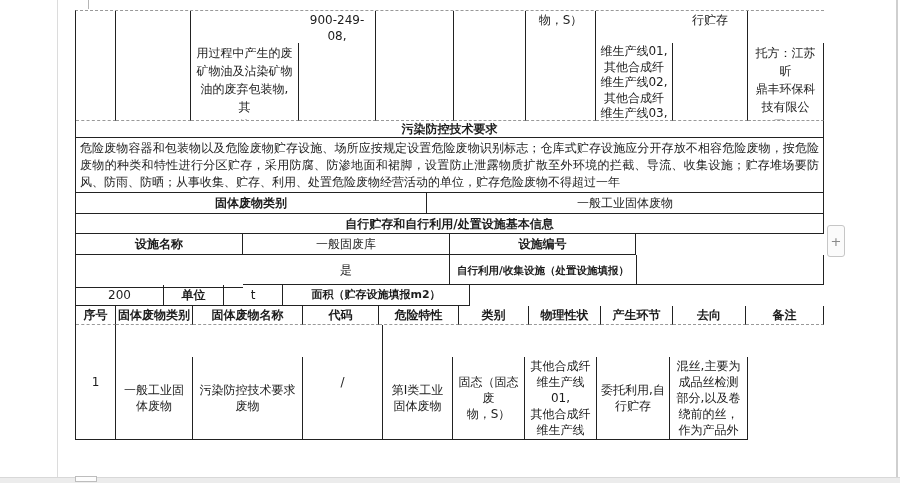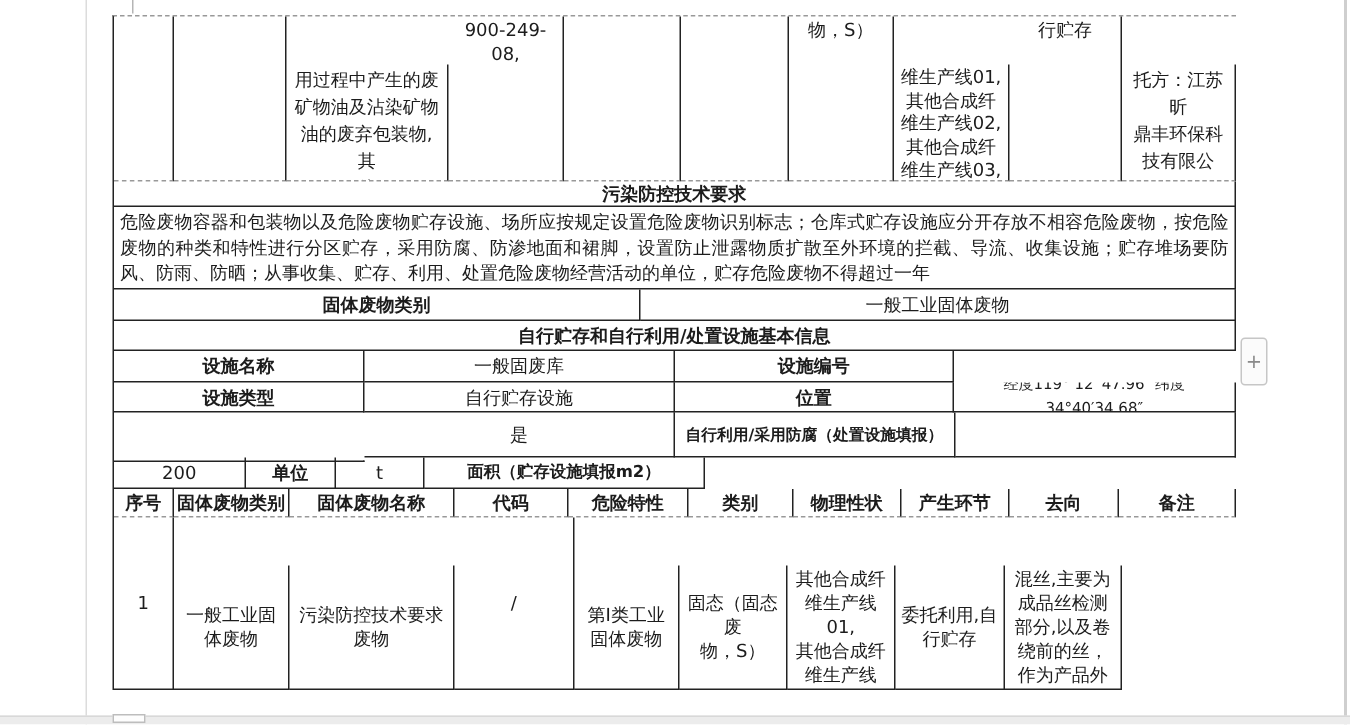--- a/index.html
+++ b/index.html
@@ -96,32 +96,26 @@
   <div class="row r5">
     <div class="c b" style="width:748px">自行贮存和自行利用/处置设施基本信息</div>
   </div>
 
   <div class="row r6">
     <div class="c b" style="width:167px">设施名称</div>
     <div class="c" style="width:207px">一般固废库</div>
     <div class="c b" style="width:186px">设施编号</div>
   </div>
 
-  <div class="row r7">
-    <div class="c b" style="width:167px">设施类型</div>
-    <div class="c" style="width:207px">自行贮存设施</div>
-    <div class="c b" style="width:186px">位置</div>
-    <div class="c f10" style="width:188px">经度119° 12′ 47.96″  纬度34°40′34.68″</div>
-  </div>
 
   <div class="row r8">
     <div class="c b pre f105" style="width:167px">是否符合相关标准要求（贮存设施填
 报）</div>
     <div class="c" style="width:207px">是</div>
-    <div class="c b f105" style="width:187px">自行利用/采用防腐（处置设施填报）</div>
+    <div class="c b f105" style="width:187px">自行利用/收集设施（处置设施填报）</div>
     <div class="c" style="width:187px"></div>
   </div>
 
   <div class="row r9">
     <div class="c" style="width:88px">200</div>
     <div class="c b" style="width:60px">单位</div>
     <div class="c" style="width:59px">t</div>
     <div class="c b f11" style="width:187px">面积（贮存设施填报m2）</div>
   </div>
 

